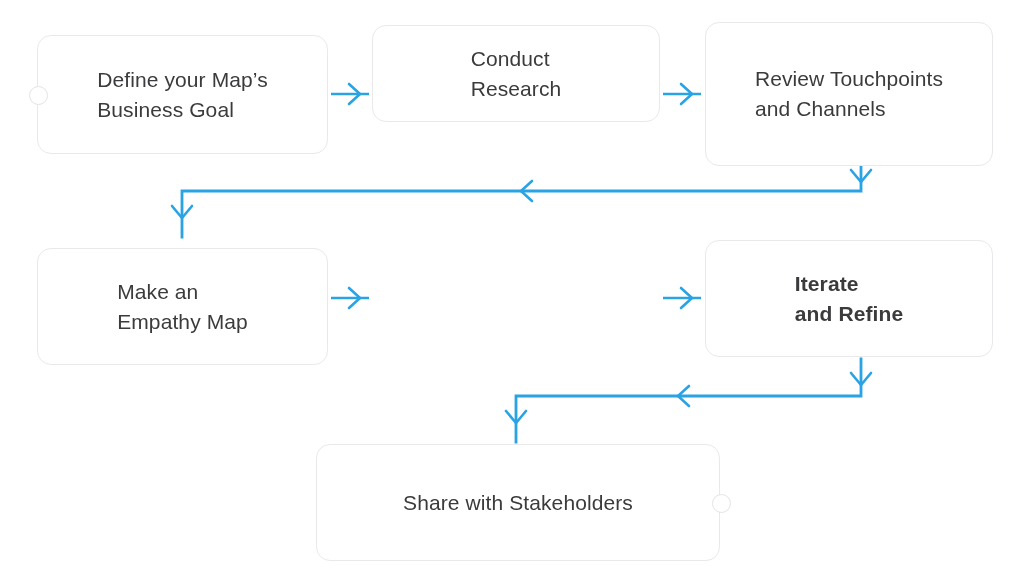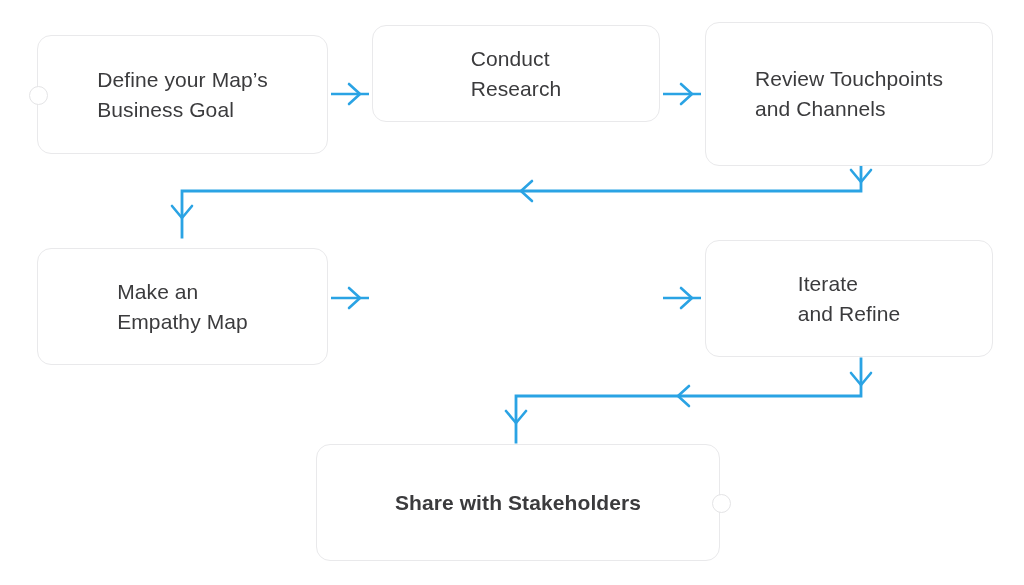--- a/index.html
+++ b/index.html
@@ -117,22 +117,22 @@
     <span class="node-label">Review Touchpoints
 and Channels</span>
   </div>
 
   <div class="node" style="left:37px; top:240px; width:291px; height:117px;margin-top:8px;">
     <span class="node-label">Make an
 Empathy Map</span>
   </div>
 
 
-  <div class="node" style="left:705px; top:240px; width:288px; height:117px;">
+  <div class="node" style="left:705px; top:240px; width:288px; height:117px;font-weight:bold;">
     <span class="node-label">Iterate
 and Refine</span>
   </div>
 
-  <div class="node" style="left:316px; top:444px; width:404px; height:117px;font-weight:bold;">
+  <div class="node" style="left:316px; top:444px; width:404px; height:117px;">
     <span class="node-label">Share with Stakeholders</span>
   </div>
 
 </div>
 
 </body></html>

